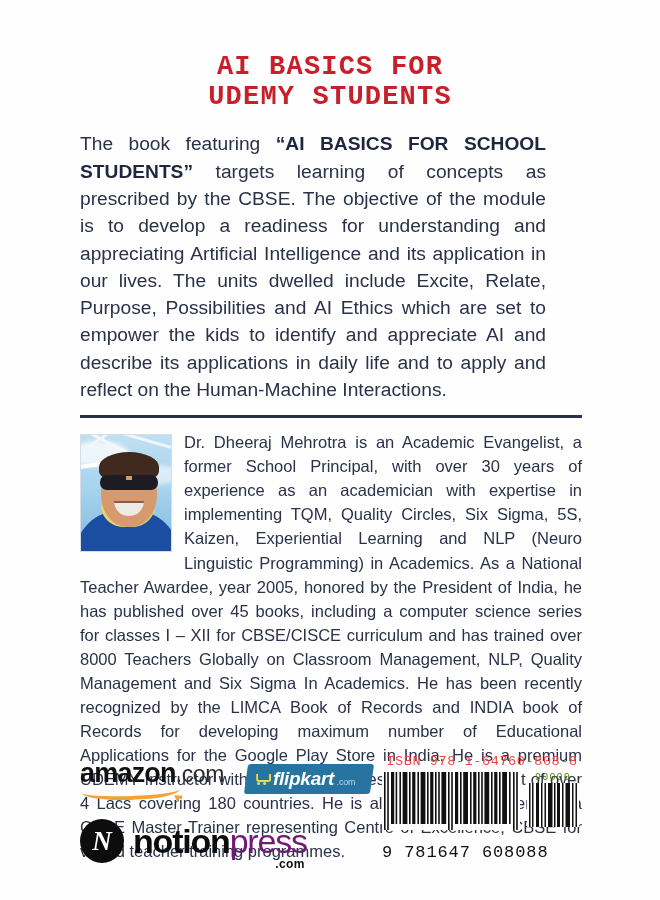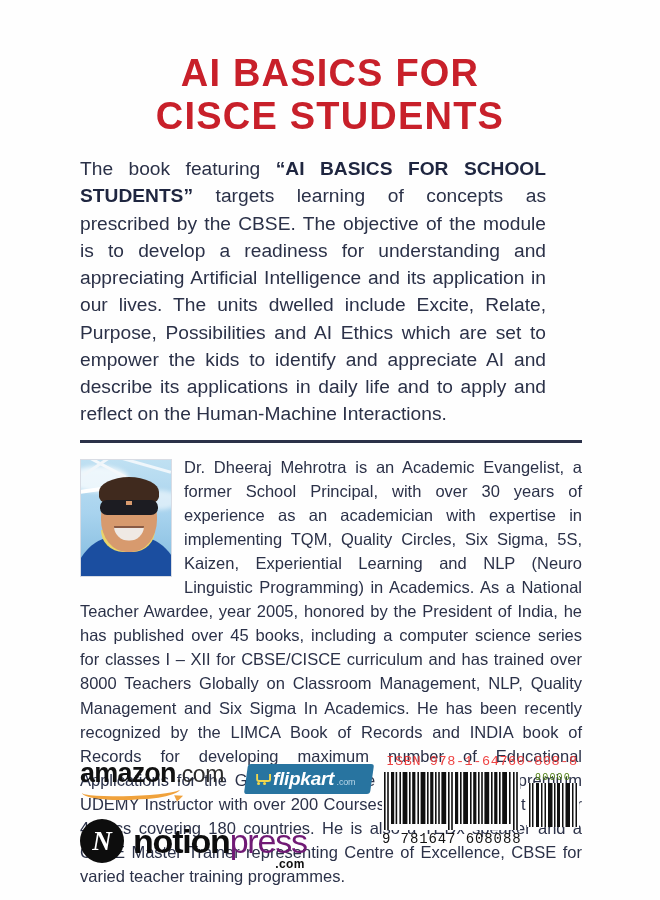--- a/index.html
+++ b/index.html
@@ -21,24 +21,25 @@
   }
 
   
   .title-block {
     padding: 52px 40px 0 40px;
     text-align: center;
   }
   .title-line {
     color: #c8202a;
     font-weight: bold;
-    font-size: 38px;
+    font-size: 27px;
     letter-spacing: 1.2px;
     line-height: 1.12;
     white-space: nowrap;
+    font-family: Liberation Mono, monospace;
   }
 
   
   .blurb {
     margin: 18px 114px 0 80px;
     color: #2b3148;
     font-size: 19.2px;
     line-height: 1.42;
     text-align: justify;
     text-justify: inter-word;
@@ -337,36 +338,36 @@
   .addon-digits {
     font-family: "Liberation Mono", monospace;
     font-size: 10px;
     letter-spacing: 1.2px;
     color: #4d7c0f;
     text-align: center;
     line-height: 1.1;
   }
   .ean-digits {
     font-family: "Liberation Mono", monospace;
-    font-size: 14px;
+    font-size: 17px;
     letter-spacing: 0.9px;
     color: #111111;
-    margin-top: 1px;
+    margin-top: 13px;
     white-space: nowrap;
   }
   svg.bars { display: block; }
 </style>
 </head>
 <body>
 
 <div class="cover">
 
   <div class="title-block">
     <div class="title-line">AI BASICS FOR</div>
-    <div class="title-line">CISCE STUDENTS</div>
+    <div class="title-line">UDEMY STUDENTS</div>
   </div>
 
   <p class="blurb"><span>The book featuring </span><b>“AI BASICS FOR SCHOOL STUDENTS”</b><span> targets learning of concepts as prescribed by the CBSE. The objective of the module is to develop a readiness for understanding and appreciating Artificial Intelligence and its application in our lives. The units dwelled include Excite, Relate, Purpose, Possibilities and AI Ethics which are set to empower the kids to identify and appreciate AI and describe its applications in daily life and to apply and reflect on the Human-Machine Interactions.</span></p>
 
   <div class="divider"></div>
 
   <div class="bio">
     <div class="author-photo">
       <div class="ph-cloud-a"></div>
       <div class="ph-cloud-b"></div>

